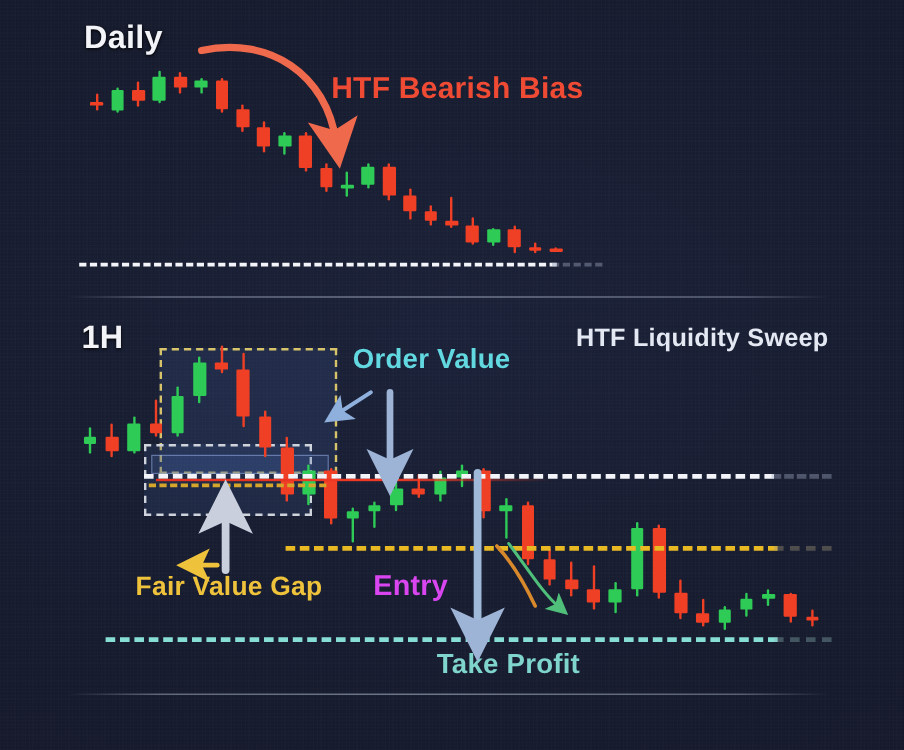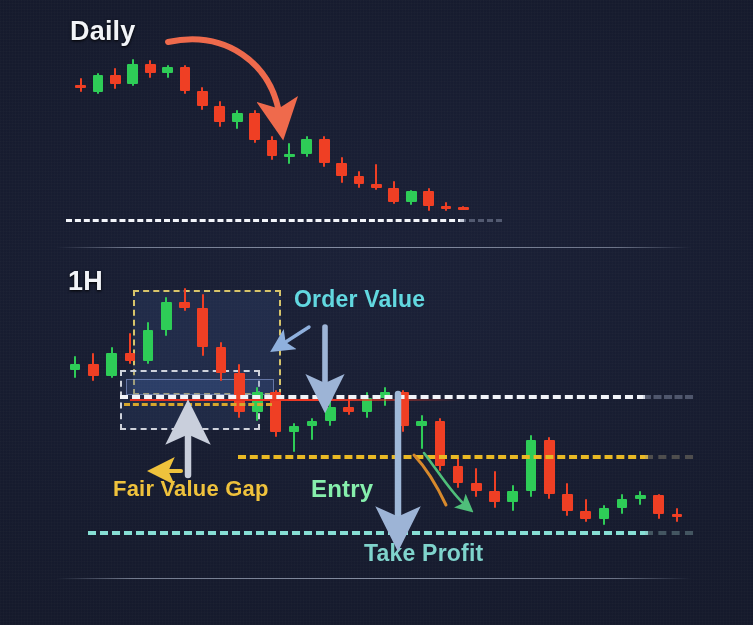--- a/index.html
+++ b/index.html
@@ -25,21 +25,21 @@
   .dn .body{background:#ef3f24;}
 
   
   .lbl{position:absolute;white-space:nowrap;font-weight:700;letter-spacing:.2px;}
   .tf{font-size:27px;color:#f2f4f8;font-weight:700;text-shadow:0 1px 3px #000;}
   .htf-bias{font-size:25px;color:#ef4a33;}
   .order-block{font-size:23px;color:#62d8e0;}
   .liq-sweep{font-size:21px;color:#e3e8f2;}
   .ltf-shift{font-size:22px;color:#9fbbe4;}
   .stop-loss{font-size:20px;color:#e8c3cf;}
-  .entry{font-size:24px;color:#86efac;}
+  .entry{font-size:24px;color:#d946ef;}
   .fvg{font-size:22px;color:#efc23c;}
   .tp{font-size:23px;color:#7fd4cc;}
 
   
   .hdash{position:absolute;height:0;border-top-style:dashed;}
   .solidline{position:absolute;height:2px;}
   .sep{position:absolute;height:1px;background:linear-gradient(90deg,rgba(190,200,220,0) 0%,rgba(190,200,220,.55) 12%,rgba(200,210,230,.62) 50%,rgba(190,200,220,.5) 88%,rgba(190,200,220,0) 100%);}
 
   
   .zone{position:absolute;box-sizing:border-box;}
@@ -51,20 +51,21 @@
 </style>
 </head>
 <body>
 
 <div class="stage">
 
   <div class="abs" style="left:0;top:0;width:753px;height:247px;">
 
     <div class="lbl tf" style="left:70px;top:16px;">Daily</div>
 
+    <div class="lbl htf-bias" style="left:276px;top:60px;">HTF Bearish Bias</div>
 
     <div class="abs" id="daily-candles" style="left:72px;top:50px;width:400px;height:170px;">
         <div class="cdl dn" style="left: 3.30435px; width: 10.7826px; height: 170px; bottom: 0px;">
           <div class="wick" style="top: 27.7885px; height: 14.011px;"></div>
           <div class="body" style="top: 34.794px; height: 3.50275px;"></div>
         </div>
         <div class="cdl up" style="left: 20.6957px; width: 10.7826px; height: 170px; bottom: 0px;">
           <div class="wick" style="top: 23.1181px; height: 21.0165px;"></div>
           <div class="body" style="top: 25.4533px; height: 16.3462px;"></div>
         </div>
@@ -316,20 +317,21 @@
     <div class="hdash" style="left:124px;top:155px;width:148px;border-top-width:3px;border-top-color:#d6a62c;"></div>
 
     <div class="hdash" style="left:238px;top:207px;width:410px;border-top-width:4px;border-top-color:#e9b924;"></div>
     <div class="hdash" style="left:645px;top:207px;width:48px;border-top-width:4px;border-top-color:rgba(160,150,120,.4);"></div>
 
     <div class="hdash" style="left:88px;top:283px;width:560px;border-top-width:4px;border-top-color:#86ded4;"></div>
     <div class="hdash" style="left:645px;top:283px;width:48px;border-top-width:4px;border-top-color:rgba(140,180,180,.38);"></div>
 
     <div class="lbl order-block" style="left:294px;top:38px;">Order Value</div>
 
+    <div class="lbl liq-sweep" style="left:480px;top:22px;">HTF Liquidity Sweep</div>
 
 
 
     <div class="lbl entry" style="left:311px;top:227px;">Entry</div>
 
     <div class="lbl fvg" style="left:113px;top:228px;">Fair Value Gap</div>
 
     <div class="lbl tp" style="left:364px;top:292px;">Take Profit</div>
   </div>
 

